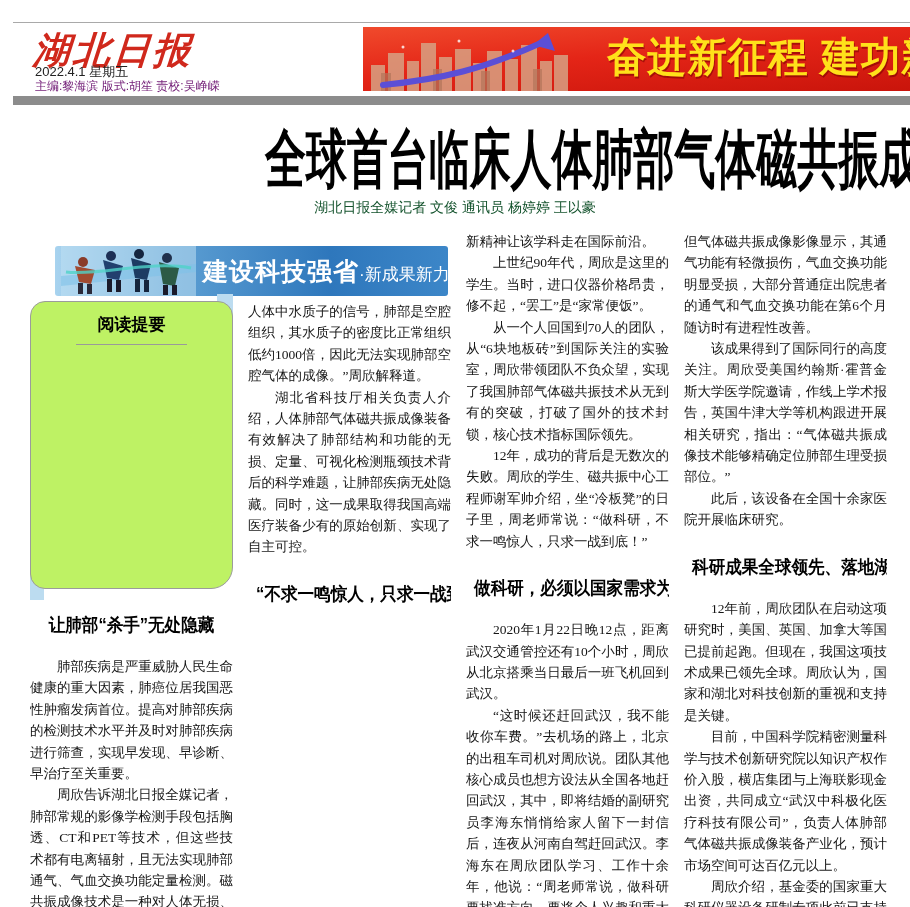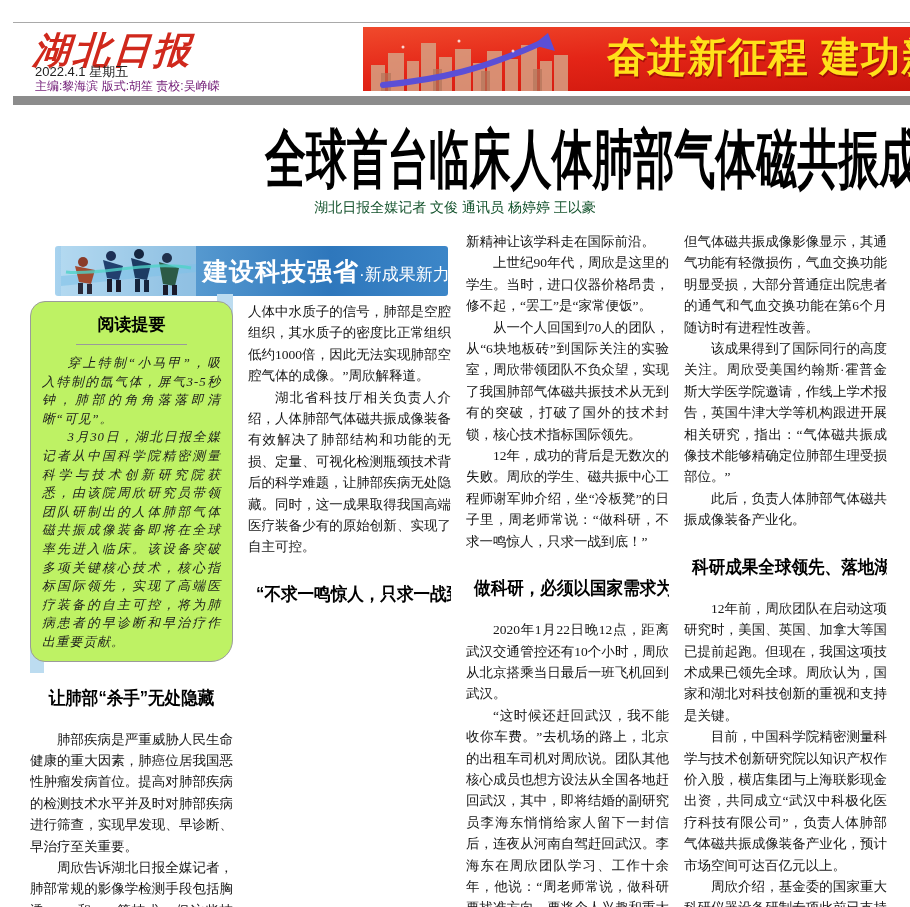--- a/index.html
+++ b/index.html
@@ -154,24 +154,20 @@
       </div>
     </div>
 
     <div class="col col-offset">
       <div class="summary-area">
         <div class="corner corner-tr"></div>
         <div class="corner corner-bl"></div>
         <div class="summary-box">
           <div class="summary-title">阅读提要</div>
           <div class="summary-divider"></div>
-          <div id="summary-paras">
-              <p>穿上特制“小马甲”，吸入特制的氙气体，屏气3-5秒钟，肺部的角角落落即清晰“可见”。</p>
-              <p>3月30日，湖北日报全媒记者从中国科学院精密测量科学与技术创新研究院获悉，由该院周欣研究员带领团队研制出的人体肺部气体磁共振成像装备即将在全球率先进入临床。该设备突破多项关键核心技术，核心指标国际领先，实现了高端医疗装备的自主可控，将为肺病患者的早诊断和早治疗作出重要贡献。</p>
-            </div>
         </div>
       </div>
       <div id="col-1">
           <h3>让肺部“杀手”无处隐藏</h3>
           <p>肺部疾病是严重威胁人民生命健康的重大因素，肺癌位居我国恶性肿瘤发病首位。提高对肺部疾病的检测技术水平并及时对肺部疾病进行筛查，实现早发现、早诊断、早治疗至关重要。</p>
           <p>周欣告诉湖北日报全媒记者，肺部常规的影像学检测手段包括胸透、CT和PET等技术，但这些技术都有电离辐射，且无法实现肺部通气、气血交换功能定量检测。磁共振成像技术是一种对人体无损、无电离辐射的检测手段，能对人体大部分组织和器官的结构和功能进行成像，但肺部是临床磁共振成像中的“黑洞”。</p>
         </div>
     </div>
 
     <div class="col col-offset">
@@ -189,21 +185,21 @@
           <p>12年，成功的背后是无数次的失败。周欣的学生、磁共振中心工程师谢军帅介绍，坐“冷板凳”的日子里，周老师常说：“做科研，不求一鸣惊人，只求一战到底！”</p>
           <h3>做科研，必须以国家需求为己任</h3>
           <p>2020年1月22日晚12点，距离武汉交通管控还有10个小时，周欣从北京搭乘当日最后一班飞机回到武汉。</p>
           <p>“这时候还赶回武汉，我不能收你车费。”去机场的路上，北京的出租车司机对周欣说。团队其他核心成员也想方设法从全国各地赶回武汉，其中，即将结婚的副研究员李海东悄悄给家人留下一封信后，连夜从河南自驾赶回武汉。李海东在周欣团队学习、工作十余年，他说：“周老师常说，做科研要找准方向，要将个人兴趣和重大科学问题及国家需求相结合。”</p>
         </div>
       </div>
     <div class="col">
         <div id="col-4">
           <p class="no-indent">但气体磁共振成像影像显示，其通气功能有轻微损伤，气血交换功能明显受损，大部分普通症出院患者的通气和气血交换功能在第6个月随访时有进程性改善。</p>
           <p>该成果得到了国际同行的高度关注。周欣受美国约翰斯·霍普金斯大学医学院邀请，作线上学术报告，英国牛津大学等机构跟进开展相关研究，指出：“气体磁共振成像技术能够精确定位肺部生理受损部位。”</p>
-          <p>此后，负责人体肺部气体磁共振成像装备产业化。</p>
+          <p>此后，该设备在全国十余家医院开展临床研究。</p>
           <h3>科研成果全球领先、落地湖北</h3>
           <p>12年前，周欣团队在启动这项研究时，美国、英国、加拿大等国已提前起跑。但现在，我国这项技术成果已领先全球。周欣认为，国家和湖北对科技创新的重视和支持是关键。</p>
           <p>目前，中国科学院精密测量科学与技术创新研究院以知识产权作价入股，横店集团与上海联影现金出资，共同成立“武汉中科极化医疗科技有限公司”，负责人体肺部气体磁共振成像装备产业化，预计市场空间可达百亿元以上。</p>
           <p>周欣介绍，基金委的国家重大科研仪器设备研制专项此前已支持肺部气体磁共振成像设备4400万元，这也是对于基础原创的仪器研制支持力度最大的一类项目。湖北正支持中国科学院精密测量科学与技术创新研究院和华中科技大学共建生物医学影像重大科技基础设施。该项目建成后，将为我国生物医学基础研究、高端生命科学仪器与医学影像装备的研制与应用提供先进的科研环境和实验条件，全面提升生物医学前沿及健康领域开展原创性研究的能力。</p>
         </div>
       </div>
 
   </div>
 </div>
 

